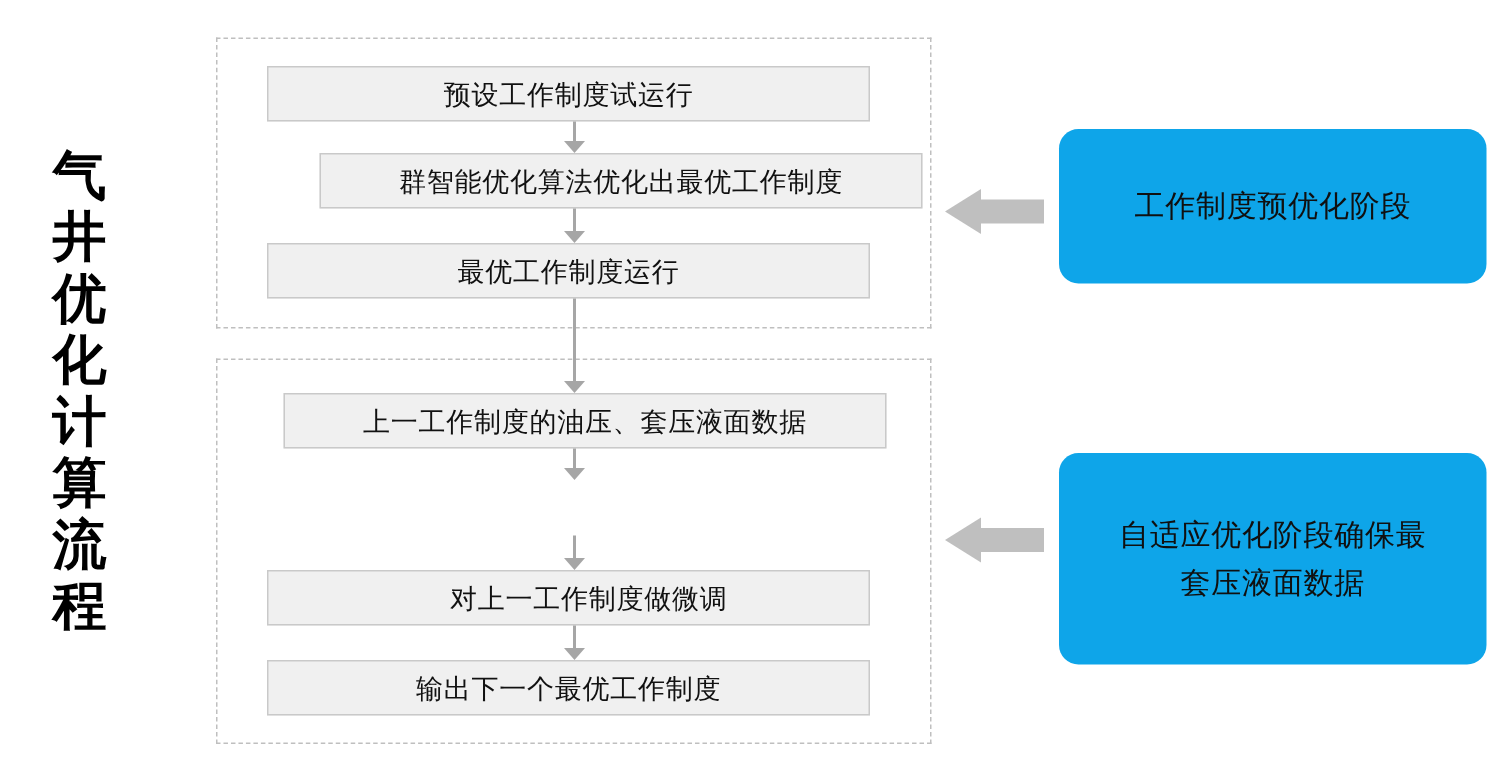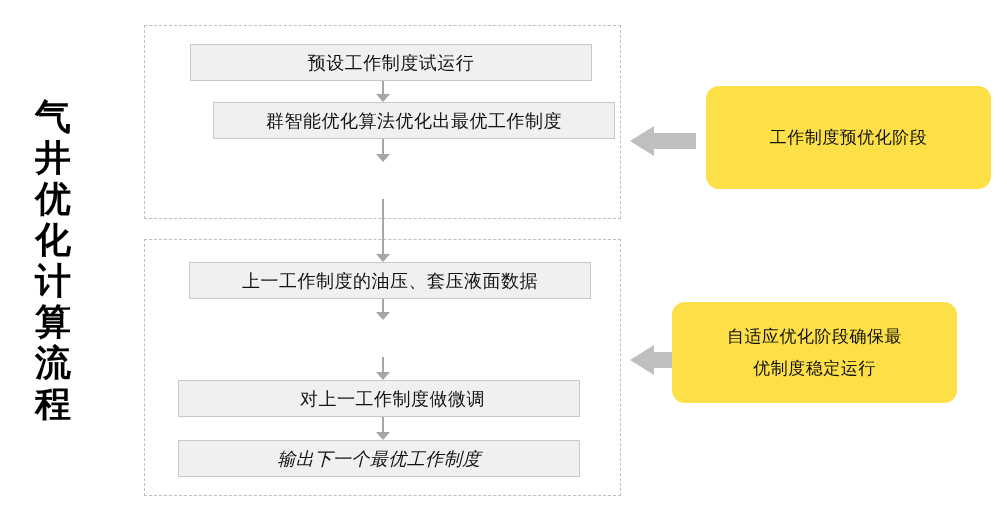--- a/index.html
+++ b/index.html
@@ -128,44 +128,44 @@
     width: 0;
     height: 0;
     border-top: 15px solid transparent;
     border-bottom: 15px solid transparent;
     border-right: 24px solid #BFBFBF;
   }
 
   
   .phase {
     position: absolute;
-    background: #fde047;
+    background: #0ea5e9;
     border-radius: 13px;
     display: flex;
     align-items: center;
     justify-content: center;
     text-align: center;
-    font-size: 17px;
+    font-size: 20px;
     color: #101010;
     letter-spacing: 0.5px;
     line-height: 32px;
     box-sizing: border-box;
     padding: 6px 20px;
   }
   #phase-1 {
     left: 706px;
     top: 86px;
     width: 285px;
     height: 103px;
   }
   #phase-2 {
-    left: 672px;
+    left: 706px;
     top: 302px;
     width: 285px;
-    height: 101px;
+    height: 141px;
     font-family: Liberation Serif, serif;
   }
   .phase-line { display: block; }
 </style>
 </head>
 <body>
 
 <div id="canvas">
 
   <div class="vtitle">
@@ -176,26 +176,27 @@
     <span>计</span>
     <span>算</span>
     <span>流</span>
     <span>程</span>
   </div>
 
   <div class="group" id="group-1"></div>
 
   <div class="group" id="group-2"></div>
 
-  <div class="step" style="top:44px;margin-left:12px;">预设工作制度试运行</div>
+  <div class="step" style="top:44px;">预设工作制度试运行</div>
   <div class="step" style="top:102px;margin-left:35px;">群智能优化算法优化出最优工作制度</div>
+  <div class="step" style="top:162px;">最优工作制度运行</div>
 
   <div class="step" style="top:262px;margin-left:11px;">上一工作制度的油压、套压液面数据</div>
   <div class="step" style="top:380px;padding-left:27px;">对上一工作制度做微调</div>
-  <div class="step" style="top:440px;font-style:italic;">输出下一个最优工作制度</div>
+  <div class="step" style="top:440px;">输出下一个最优工作制度</div>
 
   <div class="connector" style="top:81px; height:21px;">
     <div class="line"></div>
     <div class="head"></div>
   </div>
   <div class="connector" style="top:139px; height:23px;">
     <div class="line"></div>
     <div class="head"></div>
   </div>
   <div class="connector" style="top:199px; height:63px;">
@@ -225,17 +226,17 @@
     <div class="tip"></div>
   </div>
 
   <div class="phase" id="phase-1">
     <span class="phase-line">工作制度预优化阶段</span>
   </div>
 
   <div class="phase" id="phase-2">
     <span>
       <span class="phase-line">自适应优化阶段确保最</span>
-      <span class="phase-line">优制度稳定运行</span>
+      <span class="phase-line">套压液面数据</span>
     </span>
   </div>
 
 </div>
 
 </body></html>

